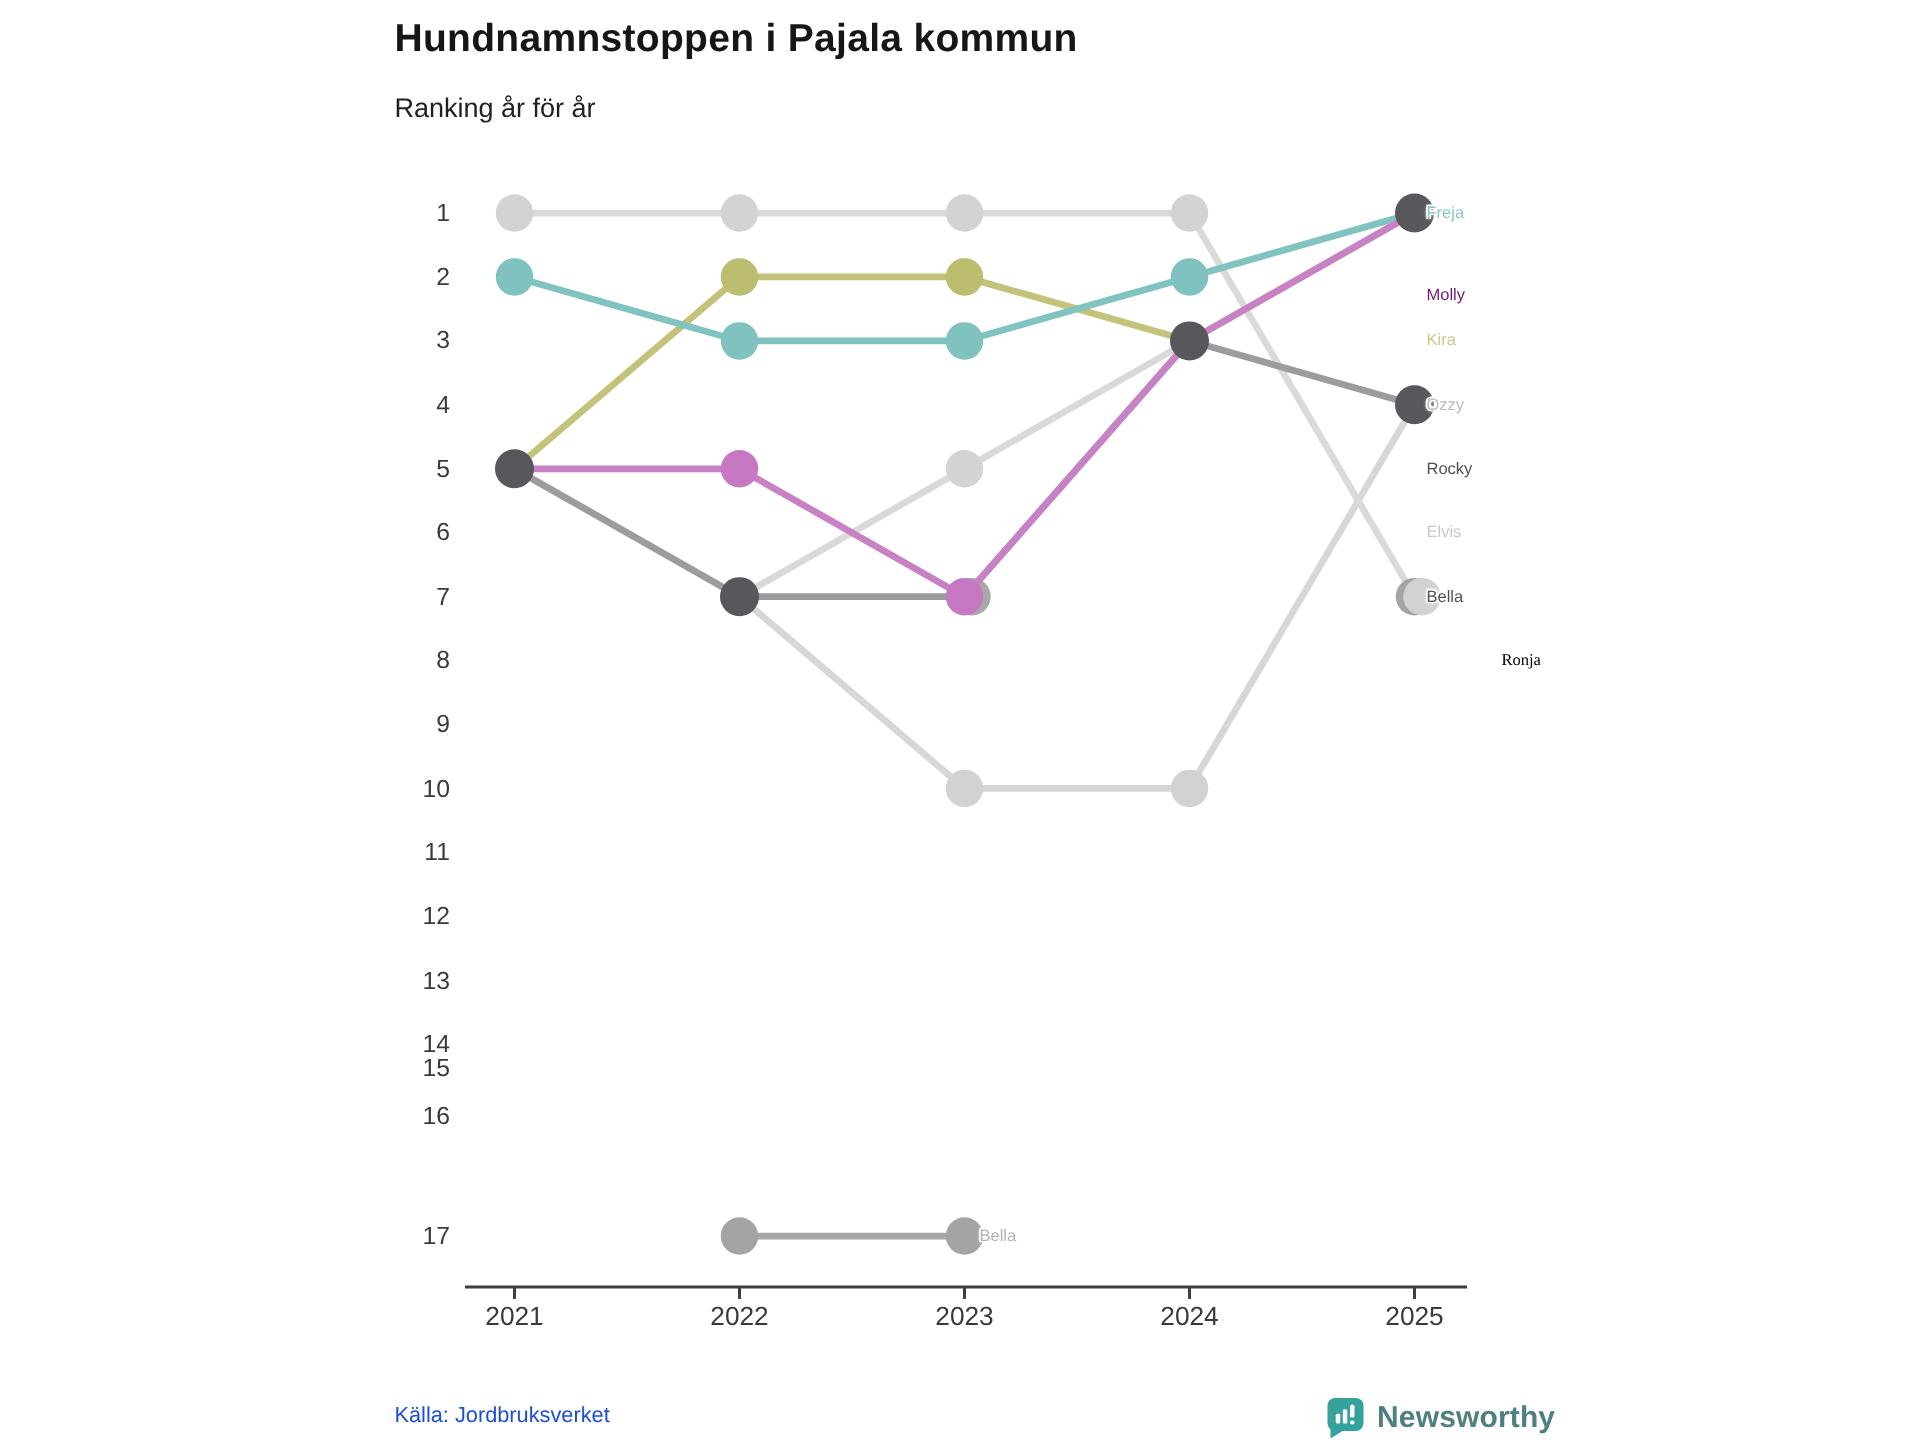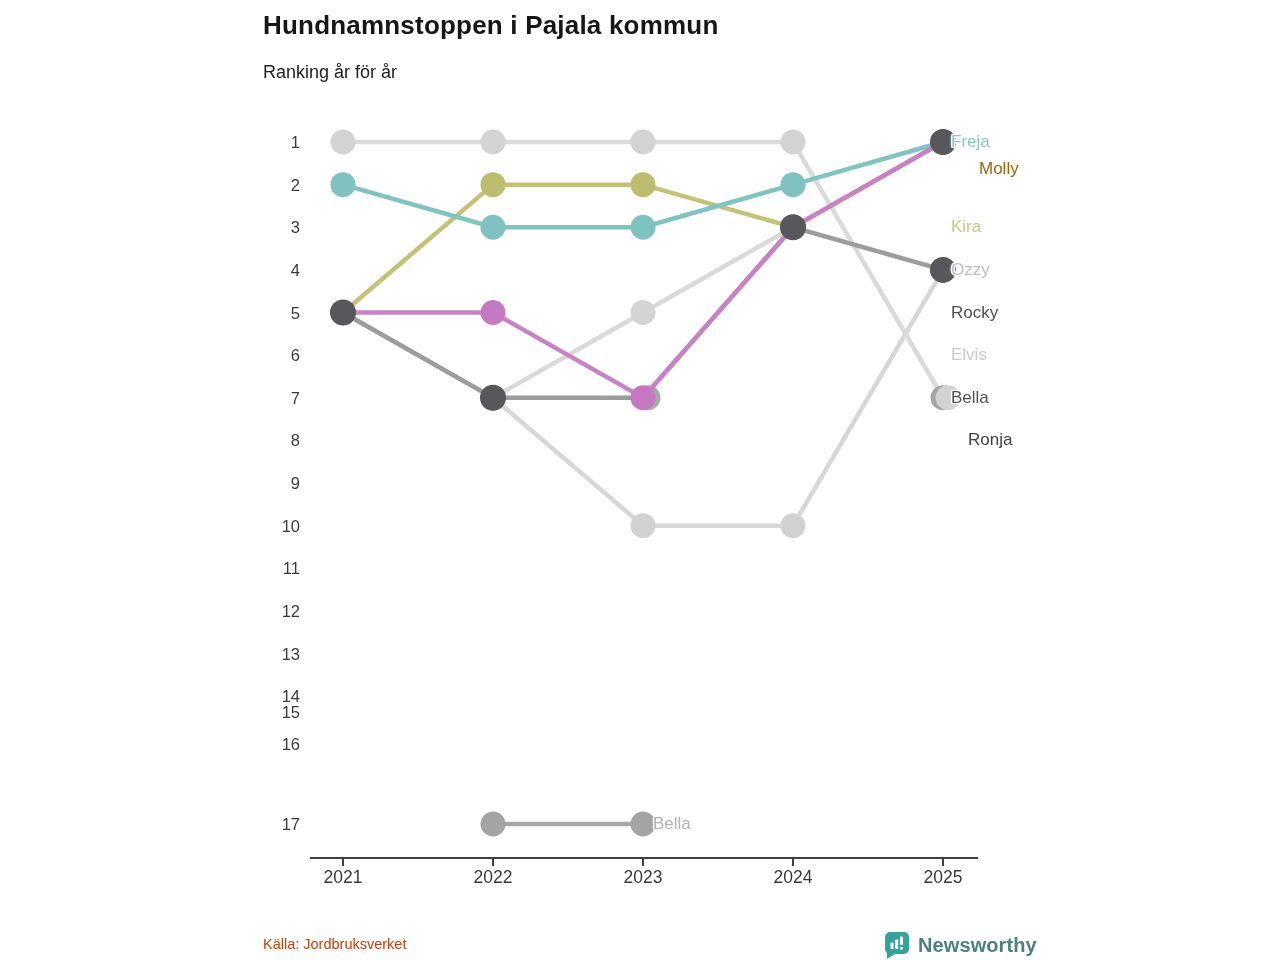--- a/index.html
+++ b/index.html
@@ -18,25 +18,25 @@
   #labels{position:absolute;left:0;top:0;width:1280px;height:960px;pointer-events:none;}
   .ytick{
     position:absolute;left:240px;width:60px;text-align:right;
     font-size:16.5px;color:#3a3a3a;line-height:22px;
   }
   .xtick{
     position:absolute;width:90px;text-align:center;top:866px;
     font-size:17.5px;color:#3a3a3a;line-height:22px;
   }
   .rlabel,.ilabel{
-    position:absolute;font-size:17px;line-height:22px;white-space:nowrap;
+    position:absolute;font-size:11px;line-height:22px;white-space:nowrap;
     text-shadow:0 0 3px #fff,0 0 3px #fff,0 0 2px #fff,1px 1px 0 #fff,-1px -1px 0 #fff,1px -1px 0 #fff,-1px 1px 0 #fff;
   }
   .source{
-    position:absolute;left:263px;top:936px;font-size:14.5px;color:#c2410c;
+    position:absolute;left:263px;top:936px;font-size:14.5px;color:#1d4ed8;
   }
   .brand{
     position:absolute;left:884px;top:931px;display:flex;align-items:center;gap:8px;
   }
   .brand-text{
     font-size:20px;font-weight:700;color:#4d807e;letter-spacing:.1px;
   }
 </style>
 </head>
 <body>
@@ -119,27 +119,27 @@
       <div class="ytick" style="top: 685.125px;">14</div>
       <div class="ytick" style="top: 701px;">15</div>
       <div class="ytick" style="top: 733px;">16</div>
       <div class="ytick" style="top: 813px;">17</div>
       <div class="xtick" style="left: 298px;">2021</div>
       <div class="xtick" style="left: 448px;">2022</div>
       <div class="xtick" style="left: 598px;">2023</div>
       <div class="xtick" style="left: 748px;">2024</div>
       <div class="xtick" style="left: 898px;">2025</div>
       <div class="rlabel" style="left: 951px; top: 131px; color: rgb(140, 198, 196);">Freja</div>
-      <div class="rlabel" style="left: 951px; top: 158px; color: #a16207; margin-left: 28px;">Molly</div>
+      <div class="rlabel" style="left: 951px; top: 186px; color: #701a75;">Molly</div>
       <div class="rlabel" style="left: 951px; top: 216.25px; color: rgb(201, 201, 131);">Kira</div>
       <div class="rlabel" style="left: 951px; top: 258.875px; color: rgb(189, 189, 189);">Ozzy</div>
       <div class="rlabel" style="left: 951px; top: 301.5px; color: rgb(79, 79, 79);">Rocky</div>
       <div class="rlabel" style="left: 951px; top: 344.125px; color: rgb(201, 201, 201);">Elvis</div>
       <div class="rlabel" style="left: 951px; top: 386.75px; color: rgb(82, 82, 82);">Bella</div>
-      <div class="rlabel" style="left: 968px; top: 429.375px; color: #404040;">Ronja</div>
+      <div class="rlabel" style="left: 1001px; top: 429.375px; color: #000000; font-family: Liberation Serif, serif;">Ronja</div>
       <div class="ilabel" style="left: 653px; top: 813px; color: rgb(179, 179, 179);">Bella</div>
     </div>
 
   <div class="source">Källa: Jordbruksverket</div>
 
   <div class="brand">
     <svg width="26" height="29" viewBox="0 0 26 29">
       <rect id="badge-rect" x="1" y="1" width="24" height="22" rx="5" fill="#35a29b"></rect>
       <polygon id="badge-tail" points="3,20 11,23 3,28" fill="#35a29b"></polygon>
       <rect x="6.5" y="11.5" width="3" height="6.5" rx="1" fill="#ffffff"></rect>

